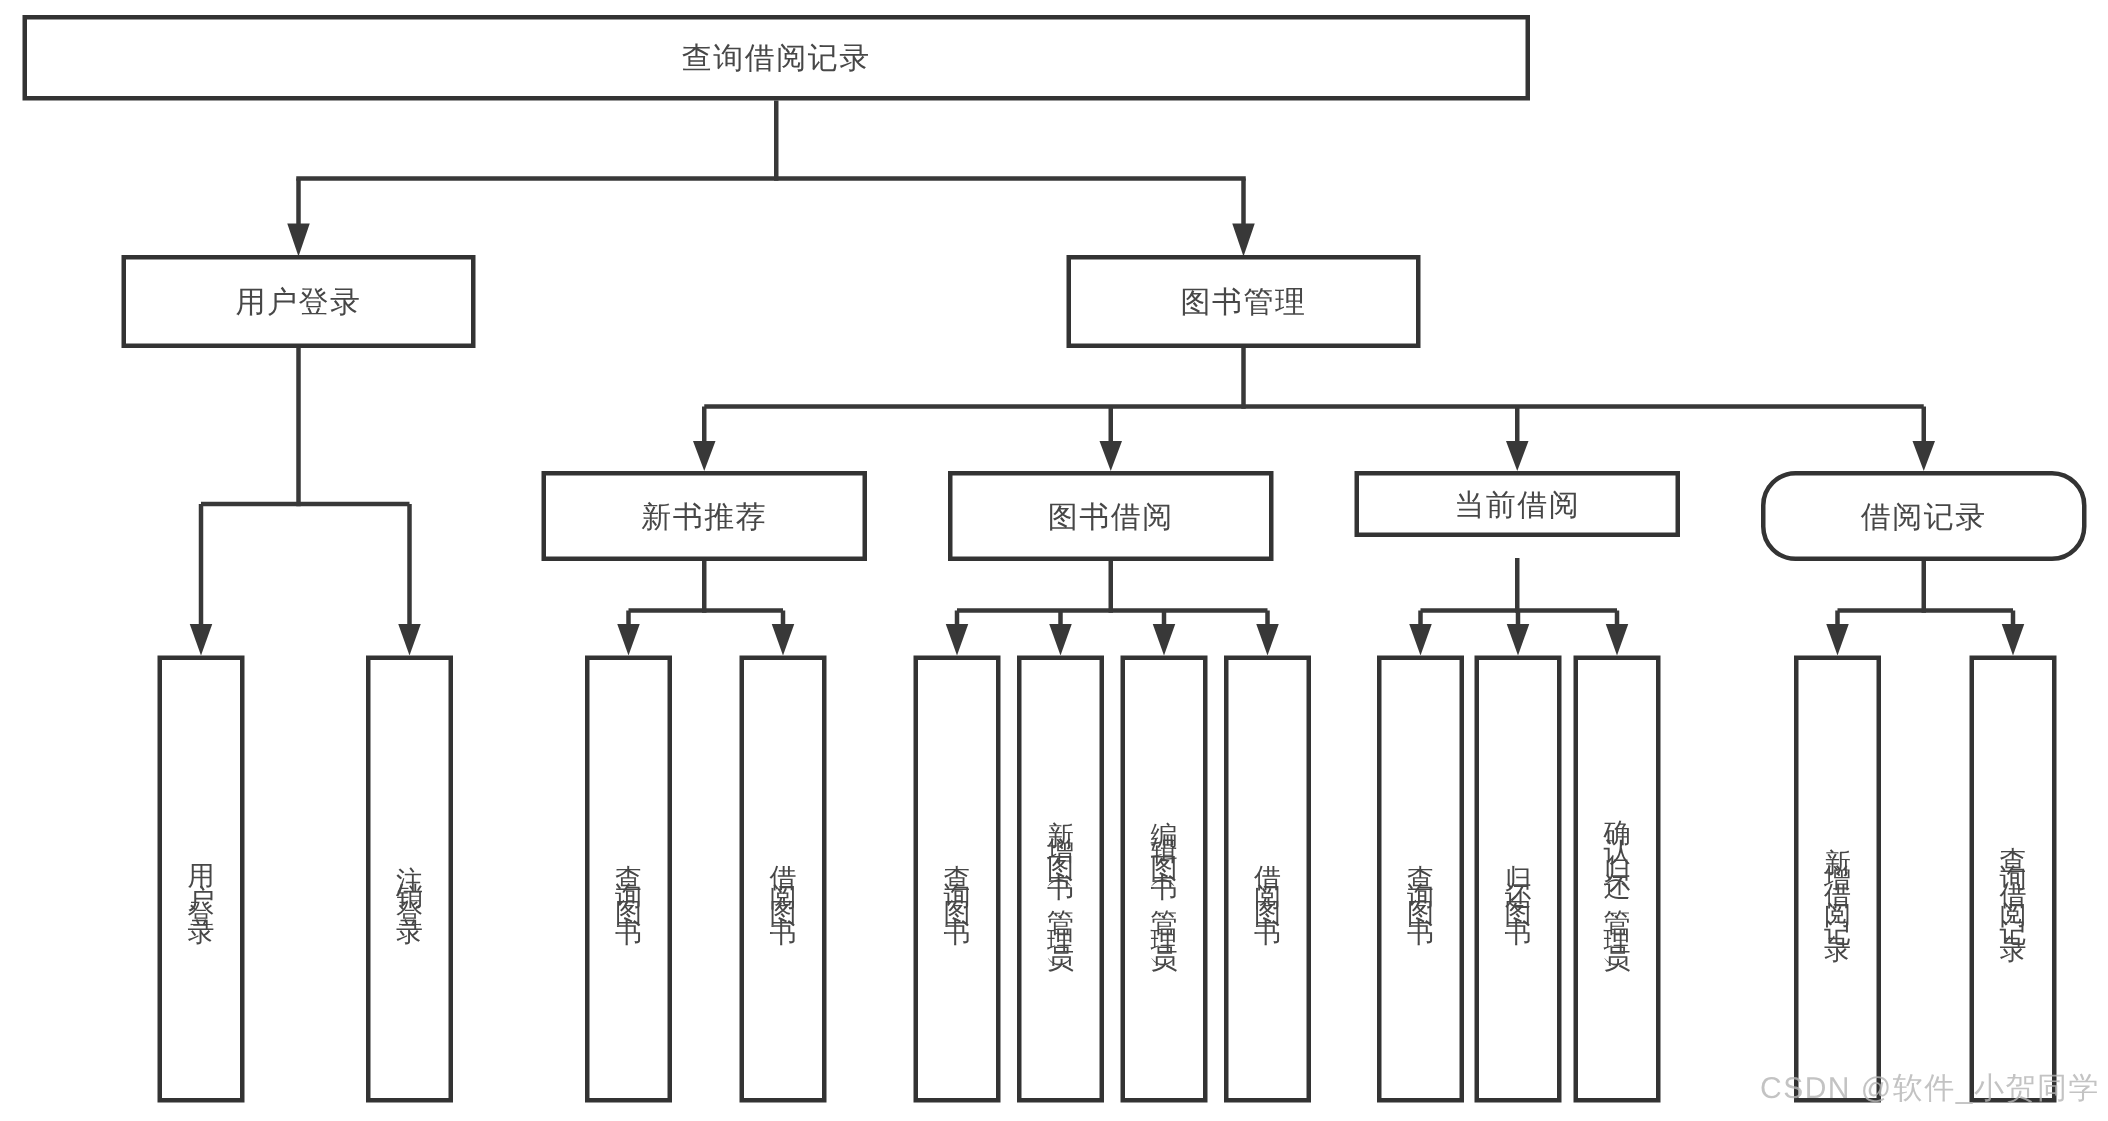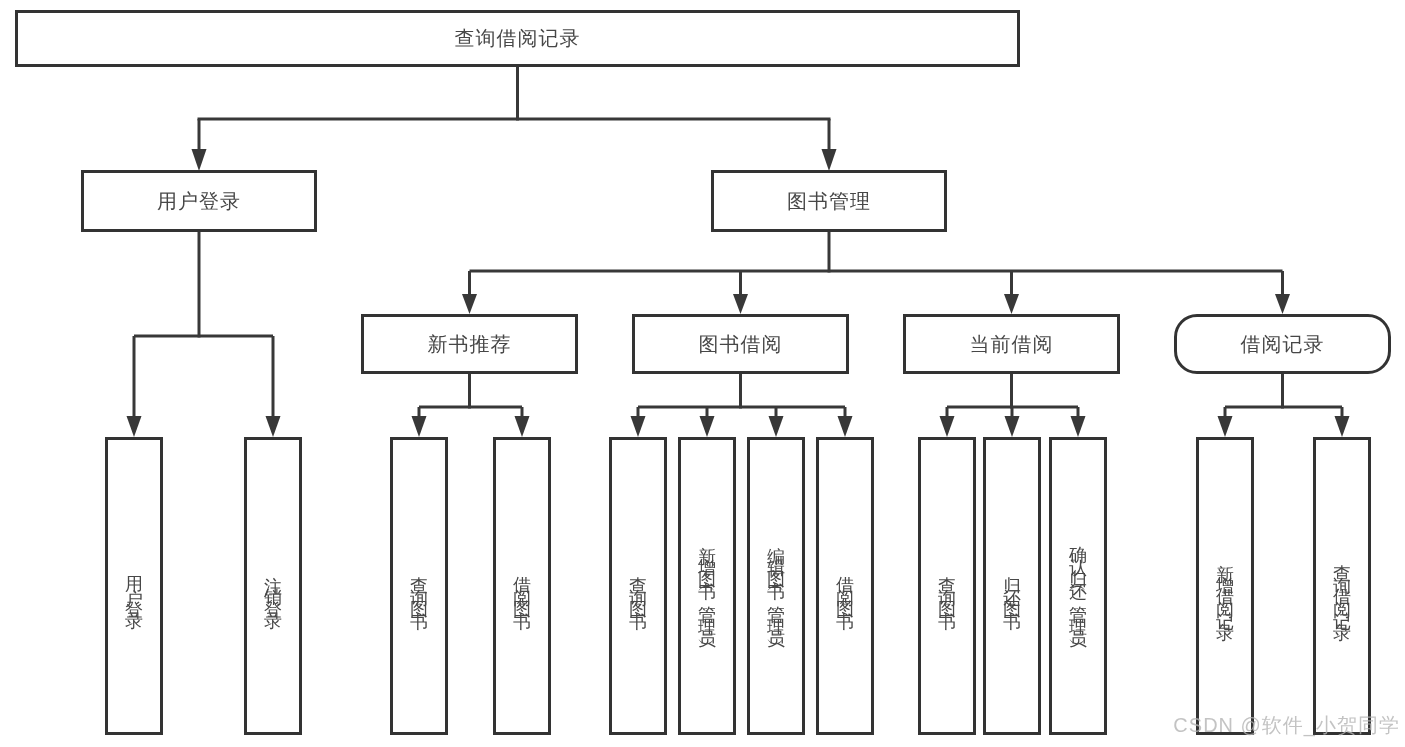--- a/index.html
+++ b/index.html
@@ -132,21 +132,21 @@
     </g>
   </svg>
 
   <div class="box h-box" style="left:15px; top:10px; width:1005px; height:57px;">查询借阅记录</div>
 
   <div class="box h-box" style="left:81px; top:170px; width:236px; height:62px;">用户登录</div>
   <div class="box h-box" style="left:711px; top:170px; width:236px; height:62px;">图书管理</div>
 
   <div class="box h-box" style="left:361px; top:314px; width:217px; height:60px;">新书推荐</div>
   <div class="box h-box" style="left:632px; top:314px; width:217px; height:60px;">图书借阅</div>
-  <div class="box h-box" style="left:903px; top:314px; width:217px; height:60px;">当前借阅</div>
+  <div class="box h-box" style="left:903px; top:314px; width:217px; height:44px;">当前借阅</div>
   <div class="box h-box" style="left:1174px; top:314px; width:217px; height:60px;border-radius:23px;">借阅记录</div>
 
   <div class="box leaf" style="left:105px;">用户登录</div>
   <div class="box leaf" style="left:244px;">注销登录</div>
 
   <div class="box leaf" style="left:390px;">查询图书</div>
   <div class="box leaf" style="left:493px;">借阅图书</div>
 
   <div class="box leaf" style="left:609px;">查询图书</div>
   <div class="box leaf" style="left:678px;">新增图书（管理员）</div>

